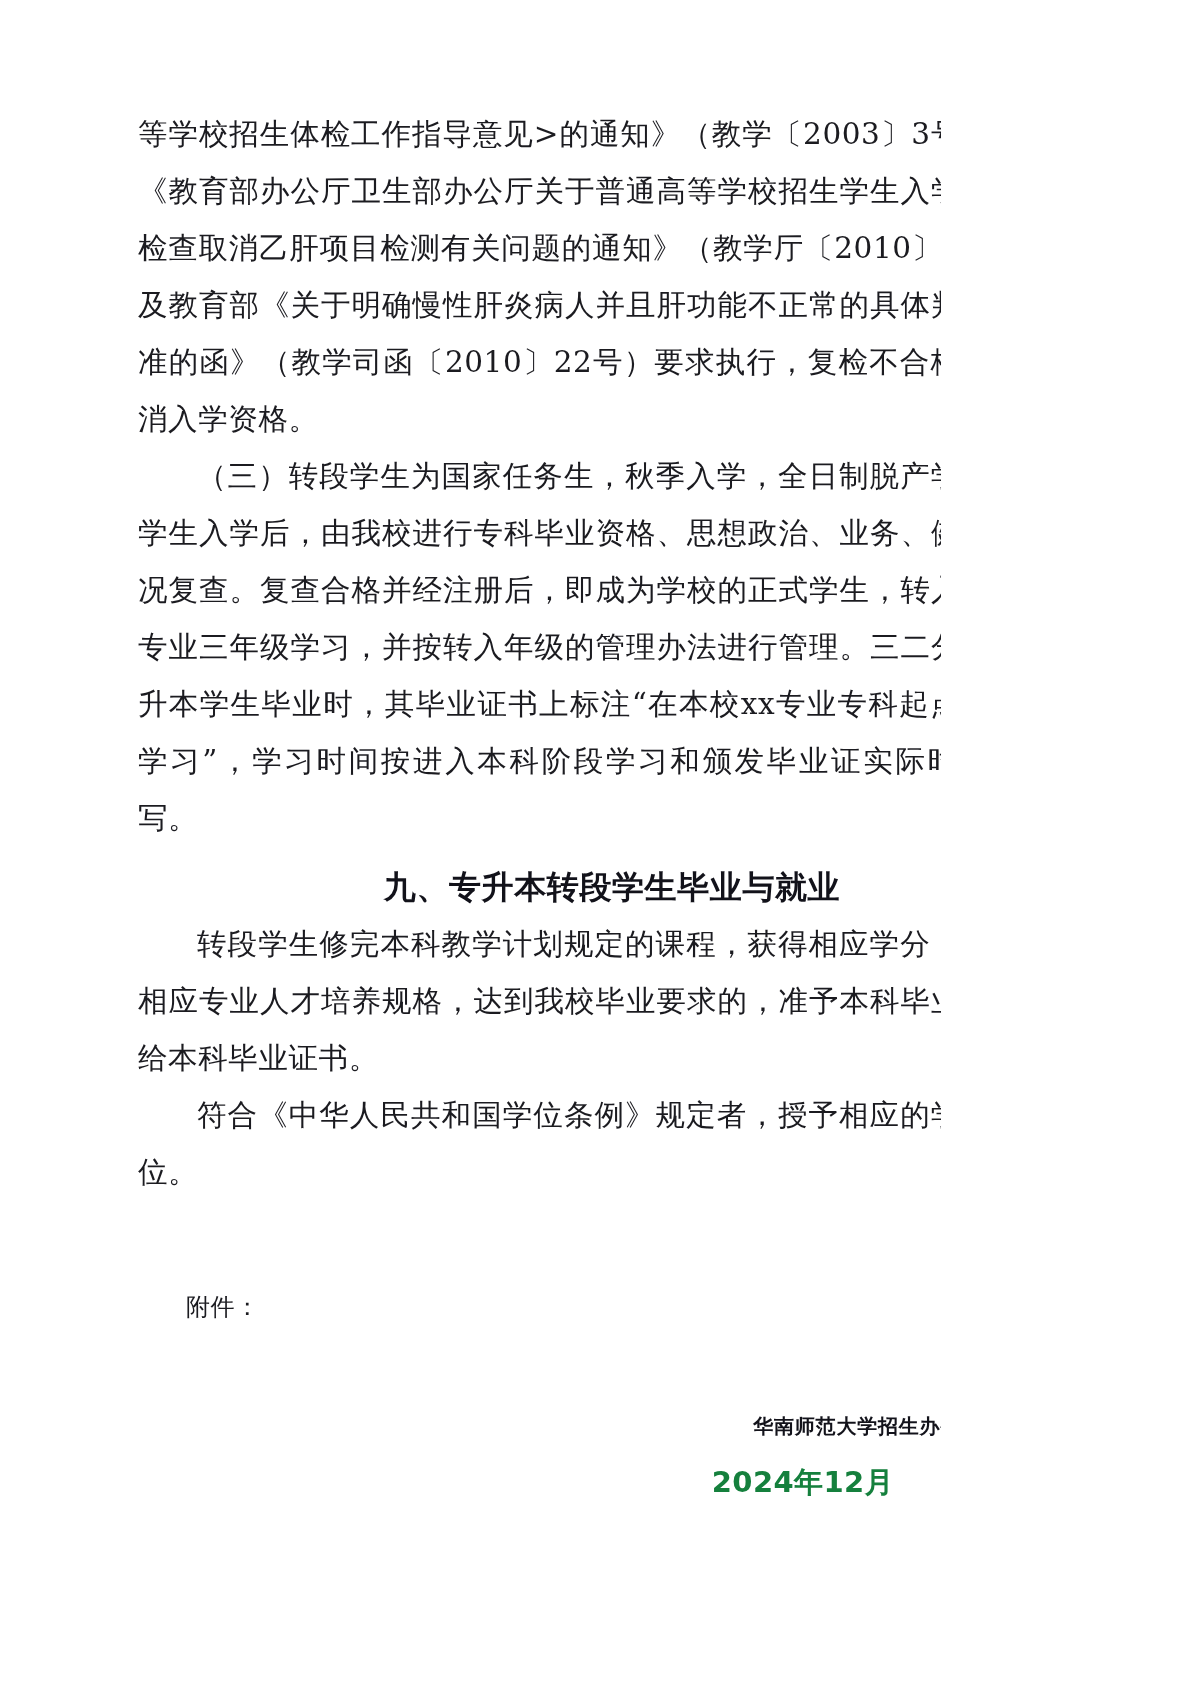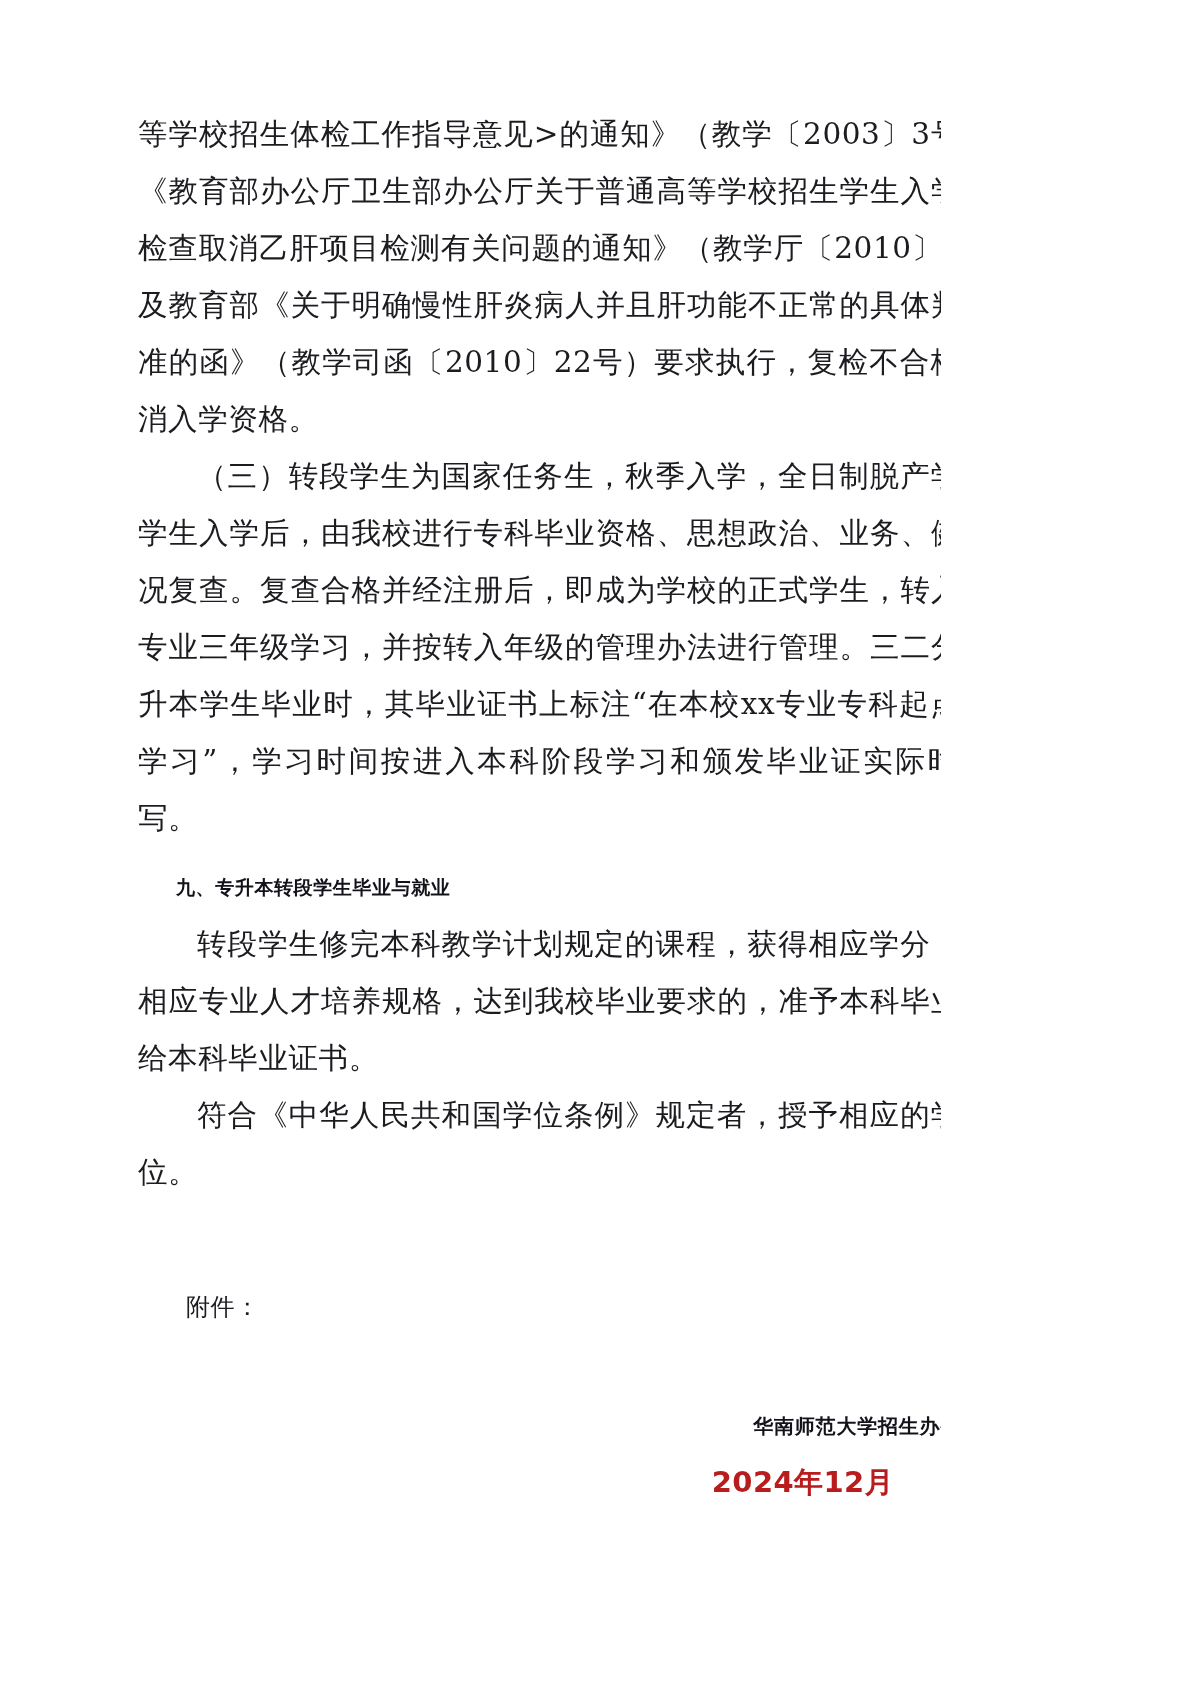--- a/index.html
+++ b/index.html
@@ -39,28 +39,29 @@
     font-family: "DejaVu Serif", "Liberation Serif", serif;
   }
   .para.indent {
     text-indent: 2em;
   }
   .para.cont {
     text-indent: 0;
   }
   
   .heading {
-    font-size: 19px;
+    font-size: 32px;
     line-height: 57px;
     letter-spacing: 0.6px;
     font-weight: bold;
     margin: 0;
     text-indent: 2em;
     color: #12121a;
     font-family: "DejaVu Sans", "Liberation Sans", sans-serif;
+    text-align: center;
   }
   .gap-small { height: 12px; }
   .gap-large { height: 78px; }
   .attach-label {
     font-size: 24px;
     line-height: 57px;
     letter-spacing: 0.6px;
     margin: 0;
     text-indent: 2em;
     color: #1b1b20;
@@ -85,21 +86,21 @@
     letter-spacing: 0.8px;
     font-weight: bold;
     color: #12121a;
     font-family: "DejaVu Sans", "Liberation Sans", sans-serif;
   }
   .sign-date {
     font-size: 29px;
     line-height: 56px;
     letter-spacing: 0.4px;
     font-weight: bold;
-    color: #b91c1c;
+    color: #15803d;
     padding-right: 88px;
     font-family: "DejaVu Sans", "Liberation Sans", sans-serif;
   }
 </style>
 </head>
 <body>
 
 <div class="page">
   <div class="content">
 

